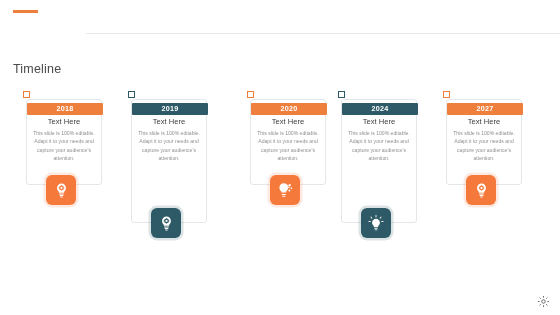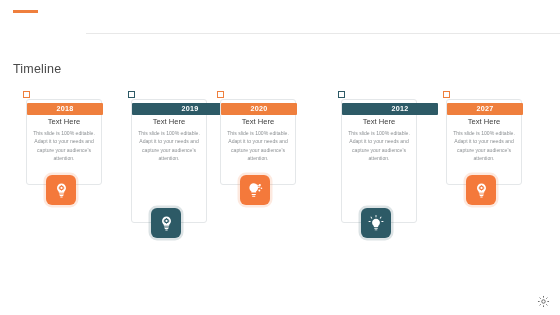--- a/index.html
+++ b/index.html
@@ -98,21 +98,21 @@
     left: 27px;
     top: 18px;
     width: 76px;
     height: 11.5px;
     background: #ef7f3d;
     border-radius: 1px;
     display: flex;
     align-items: center;
     justify-content: center;
   }
-  .tl-item.teal .year-bar { background: #2d5a66; padding-left: 20px; }
+  .tl-item.teal .year-bar { background: #2d5a66; }
   .year-bar span {
     font-size: 7.2px;
     font-weight: bold;
     color: #ffffff;
     letter-spacing: .3px;
     line-height: 1;
   }
 
   .card-title {
     position: absolute;
@@ -219,21 +219,21 @@
           <circle cx="12" cy="8.3" r="1.5" fill="#ffffff"></circle>
           <path d="M11.3 4.5h1.4v1.3h-1.4zM11.3 10.8h1.4v1.3h-1.4zM7.9 7.6h1.3v1.4H7.9zM14.8 7.6h1.3v1.4h-1.3z" fill="#2d5a66"></path>
           <rect x="8.6" y="16.1" width="6.8" height="1.5" rx=".6"></rect>
           <rect x="9.2" y="18.3" width="5.6" height="1.5" rx=".6"></rect>
           <rect x="10.2" y="20.5" width="3.6" height="1.4" rx=".6"></rect>
         </svg>
       </span>
     </div>
   </div>
 
-  <div class="tl-item orange" style="left:194px;">
+  <div class="tl-item orange" style="left:224px;">
     <div class="marker"></div>
     <div class="card"></div>
     <div class="year-bar">
       <span>2020</span>
     </div>
     <div class="card-title">Text Here</div>
     <div class="card-body">This slide is 100% editable. Adapt it to your needs and capture your audience's attention.</div>
     <div class="icon-tile">
       <span>
         <svg width="18" height="18" viewBox="0 0 24 24" fill="#ffffff">
@@ -247,21 +247,21 @@
           <rect x="14.6" y="4.8" width="3.4" height="1.1" rx=".55" transform="rotate(22 14.6 4.8)"></rect>
         </svg>
       </span>
     </div>
   </div>
 
   <div class="tl-item teal" style="left:315px;">
     <div class="marker"></div>
     <div class="card"></div>
     <div class="year-bar">
-      <span>2012</span>
+      <span>2024</span>
     </div>
     <div class="card-title">Text Here</div>
     <div class="card-body">This slide is 100% editable. Adapt it to your needs and capture your audience's attention.</div>
     <div class="icon-tile">
       <span>
         <svg width="18" height="18" viewBox="0 0 24 24" fill="#ffffff">
           <path d="M12 6.2c-2.9 0-5.2 2.3-5.2 5.2 0 1.9.9 3.5 2.3 4.5v1.3h5.8v-1.3c1.4-1 2.3-2.6 2.3-4.5 0-2.9-2.3-5.2-5.2-5.2z"></path>
           <rect x="9.5" y="18.3" width="5" height="1.4" rx=".6"></rect>
           <rect x="10.2" y="20.5" width="3.6" height="1.3" rx=".6"></rect>
           <rect x="11.4" y="1.4" width="1.2" height="3.1" rx=".6"></rect>

